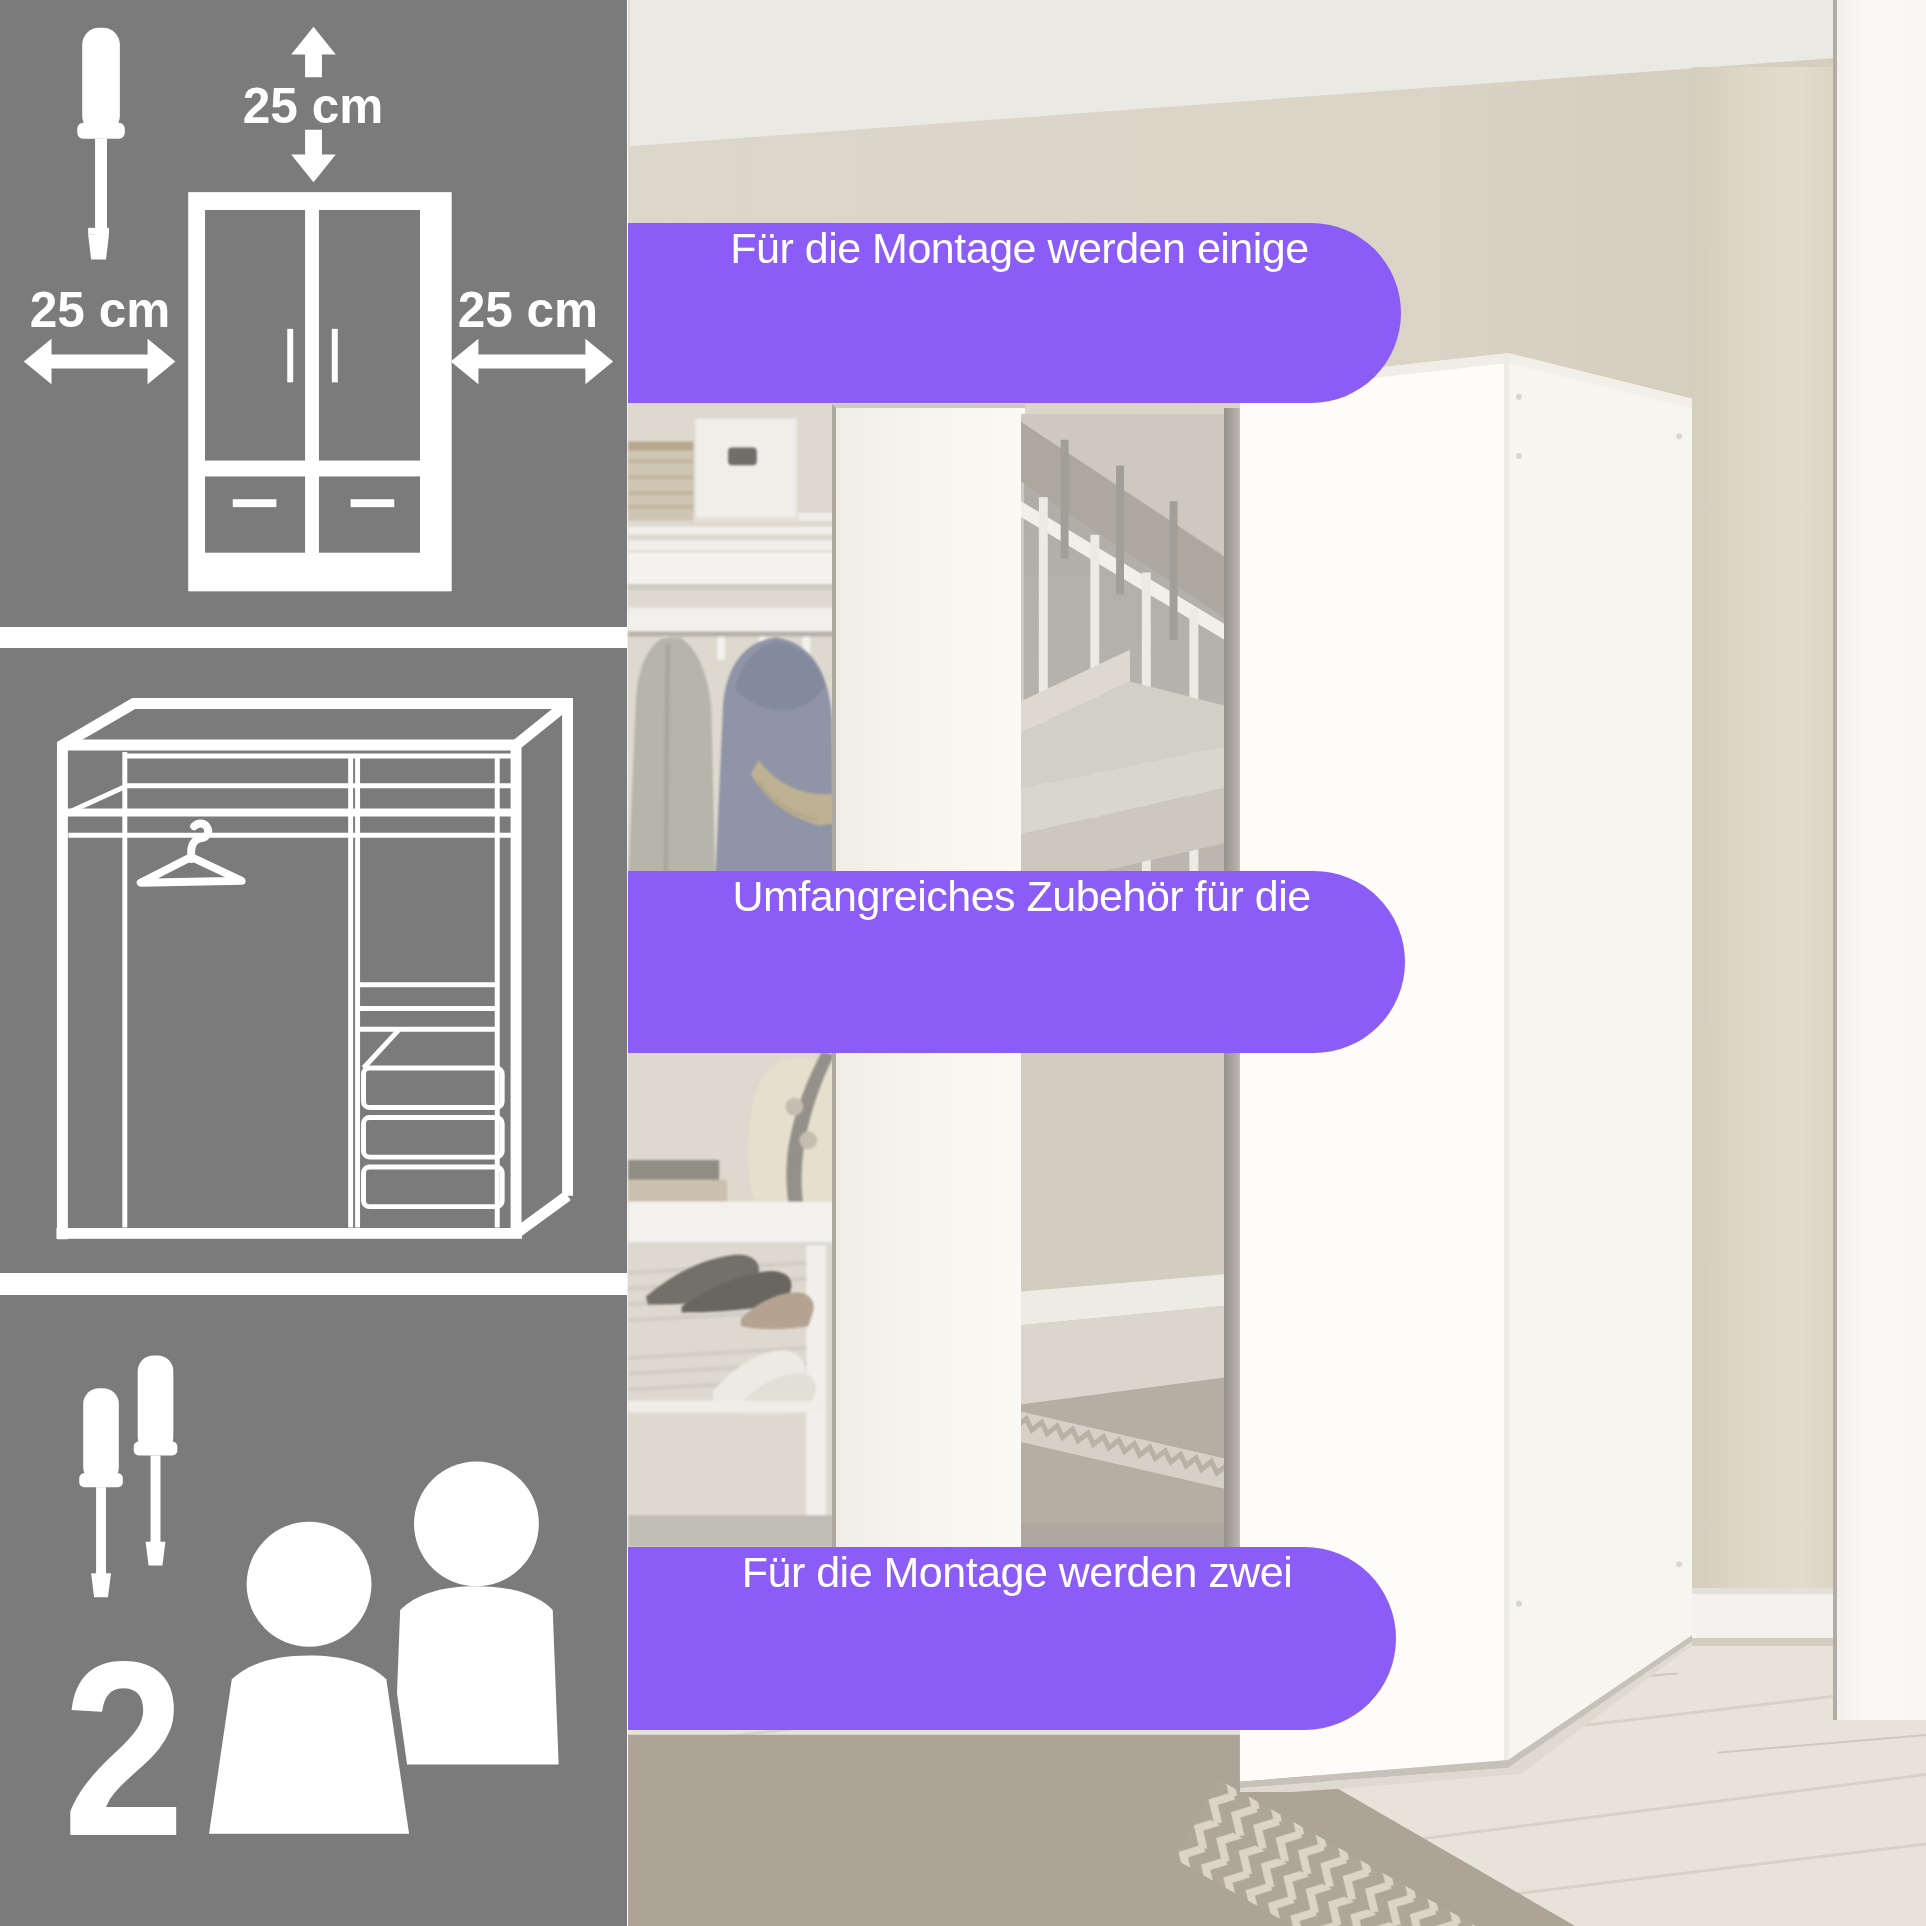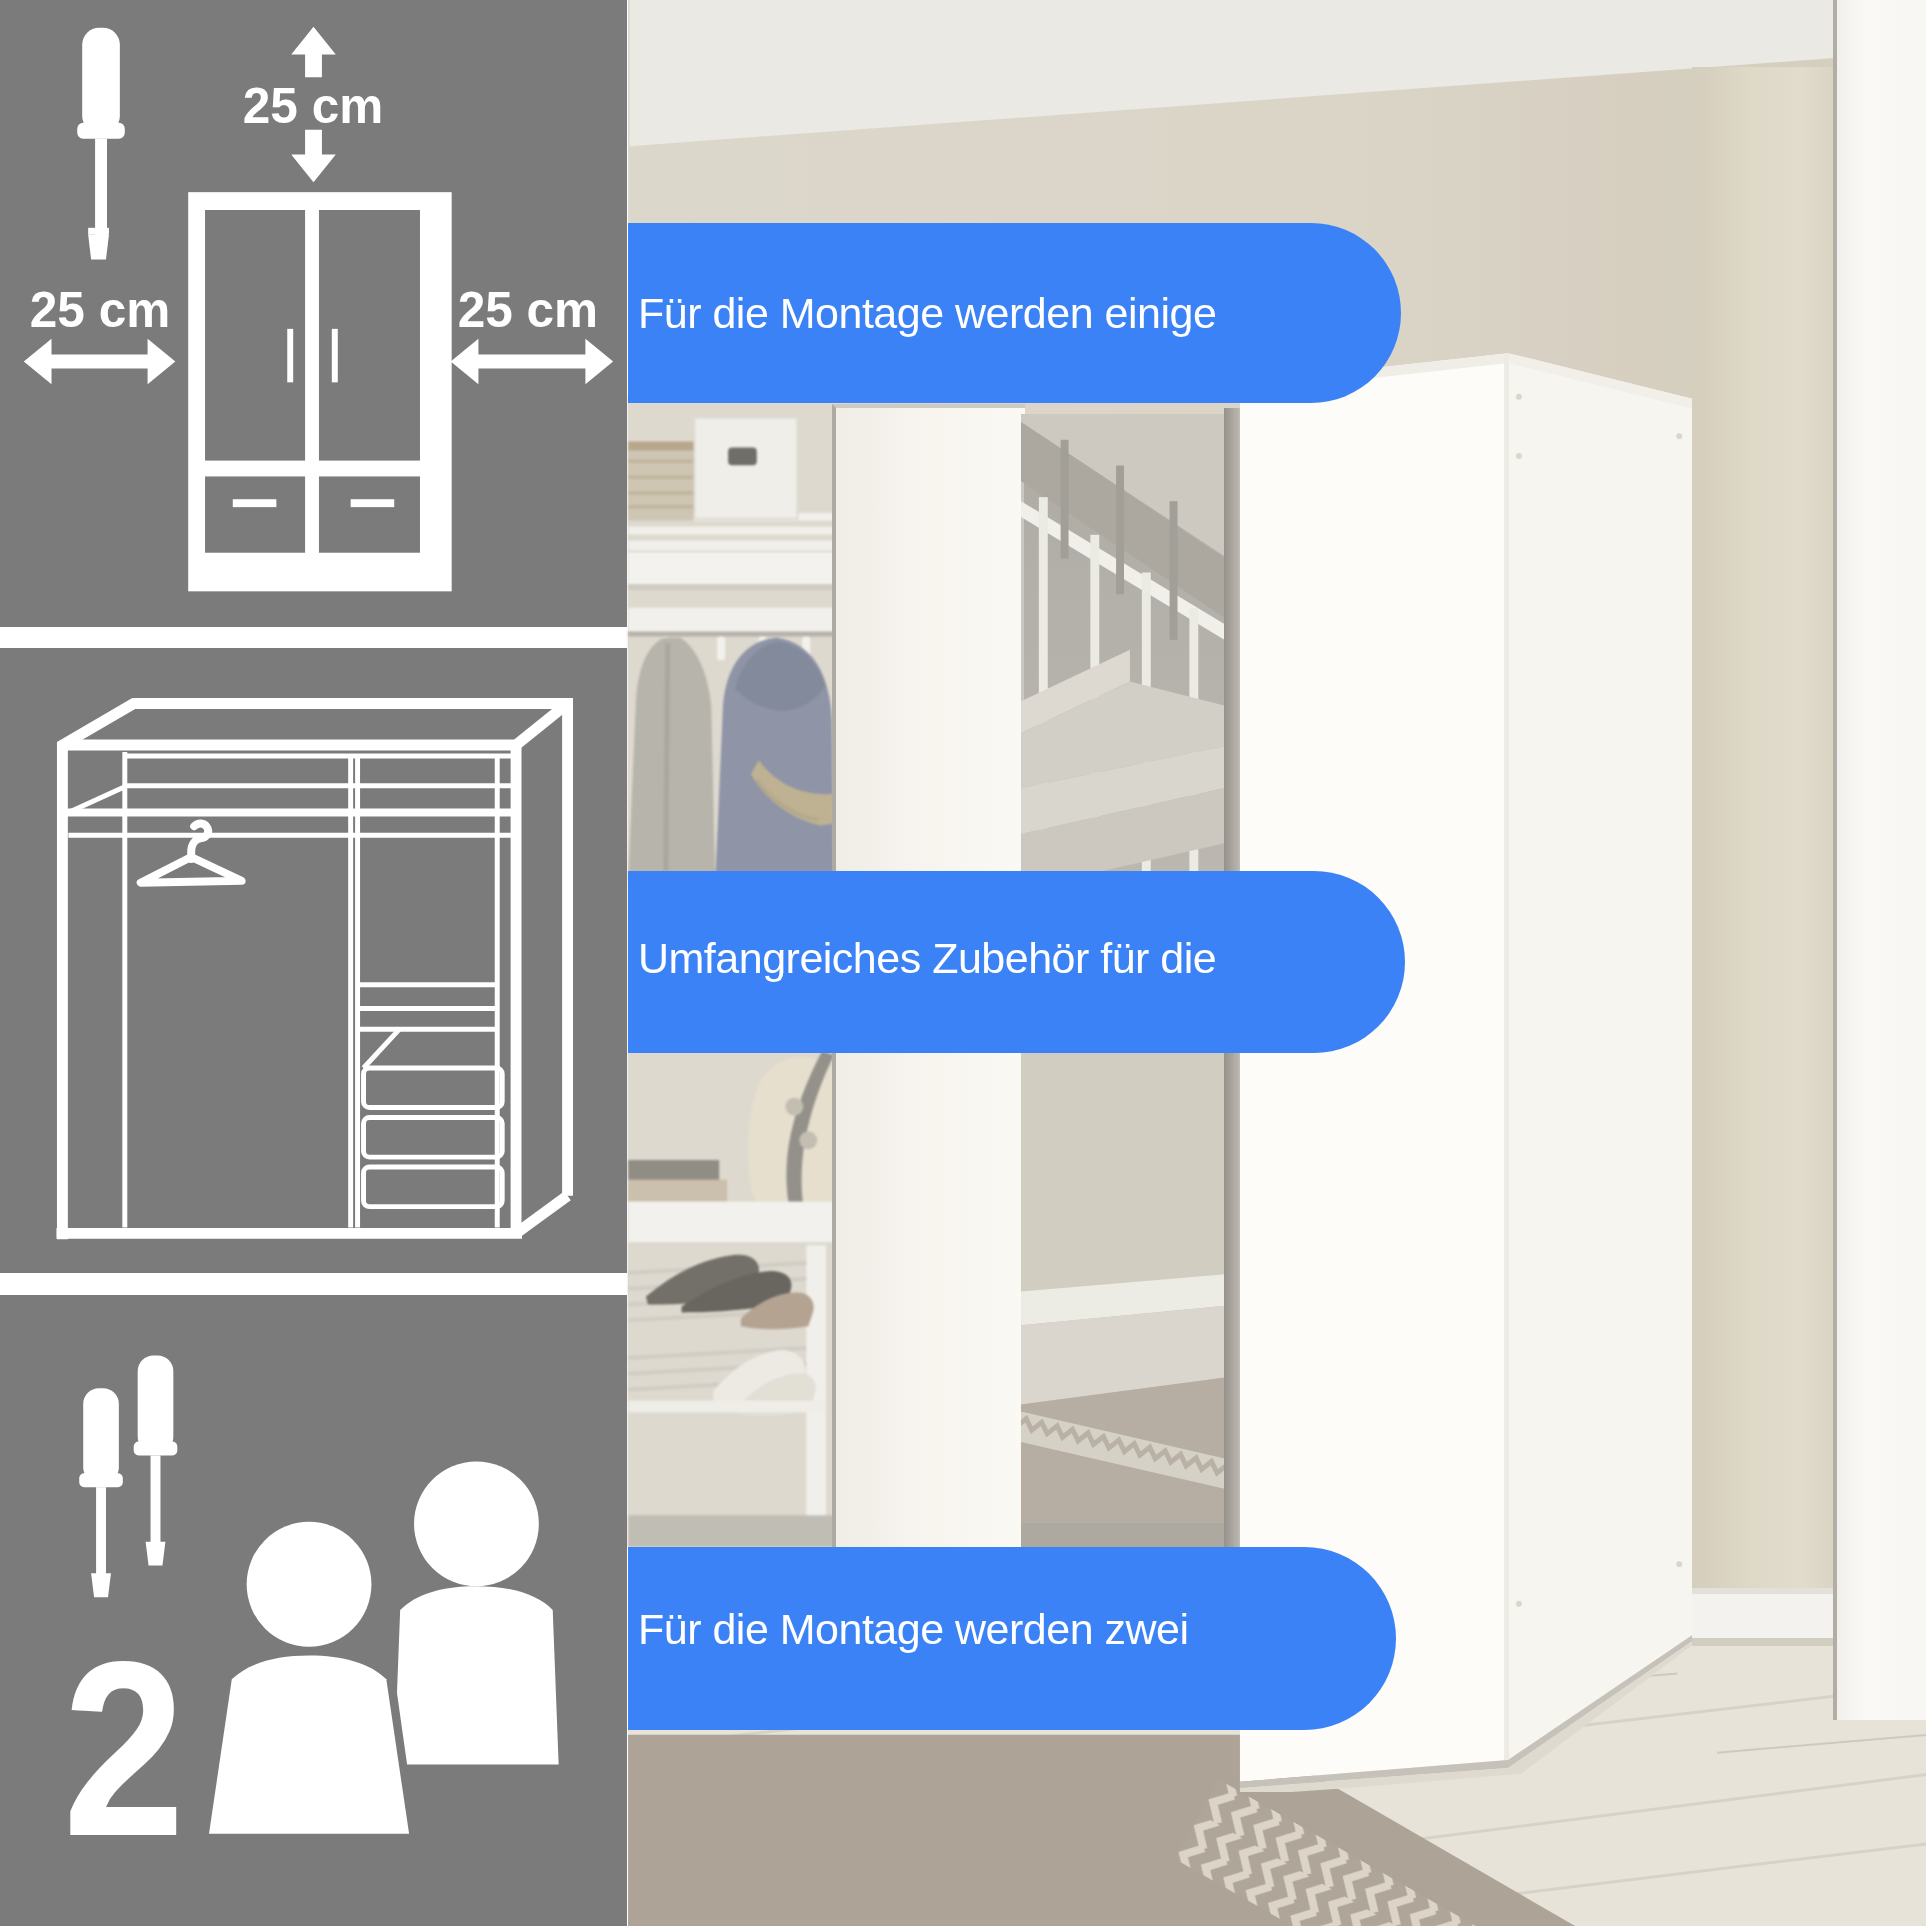--- a/index.html
+++ b/index.html
@@ -1,18 +1,18 @@
 <!DOCTYPE html>
 <html><head>
 <meta charset="utf-8">
 <style>
 html,body{margin:0;padding:0}
 #page{position:relative;width:1927px;height:1927px;background:#ffffff;overflow:hidden;font-family:"Liberation Sans",sans-serif}
 .abs{position:absolute}
-.banner{position:absolute;left:628px;background:#3b82f6;color:#fff;display:flex;flex-direction:column;justify-content:center}
+.banner{position:absolute;left:628px;background:#8b5cf6;color:#fff;display:flex;flex-direction:row;justify-content:center}
 .banner p{margin:0;padding-left:10px;font-size:43px;line-height:51px;letter-spacing:-0.5px;white-space:nowrap}
 </style>
 </head>
 <body>
 <div id="page">
 
 <div class="abs" style="left:628px;top:0;width:1299px;height:1927px;background:linear-gradient(90deg,#dad5c8 0%,#d9d3c5 55%,#d3ccbc 82%,#d2cbb9 100%)"></div>
 
 <svg class="abs" style="left:628px;top:0" width="1299" height="158" viewBox="0 0 1312 160">
       <polygon points="0,0 1312,0 1312,52 0,148" fill="#eae8e3"></polygon>

